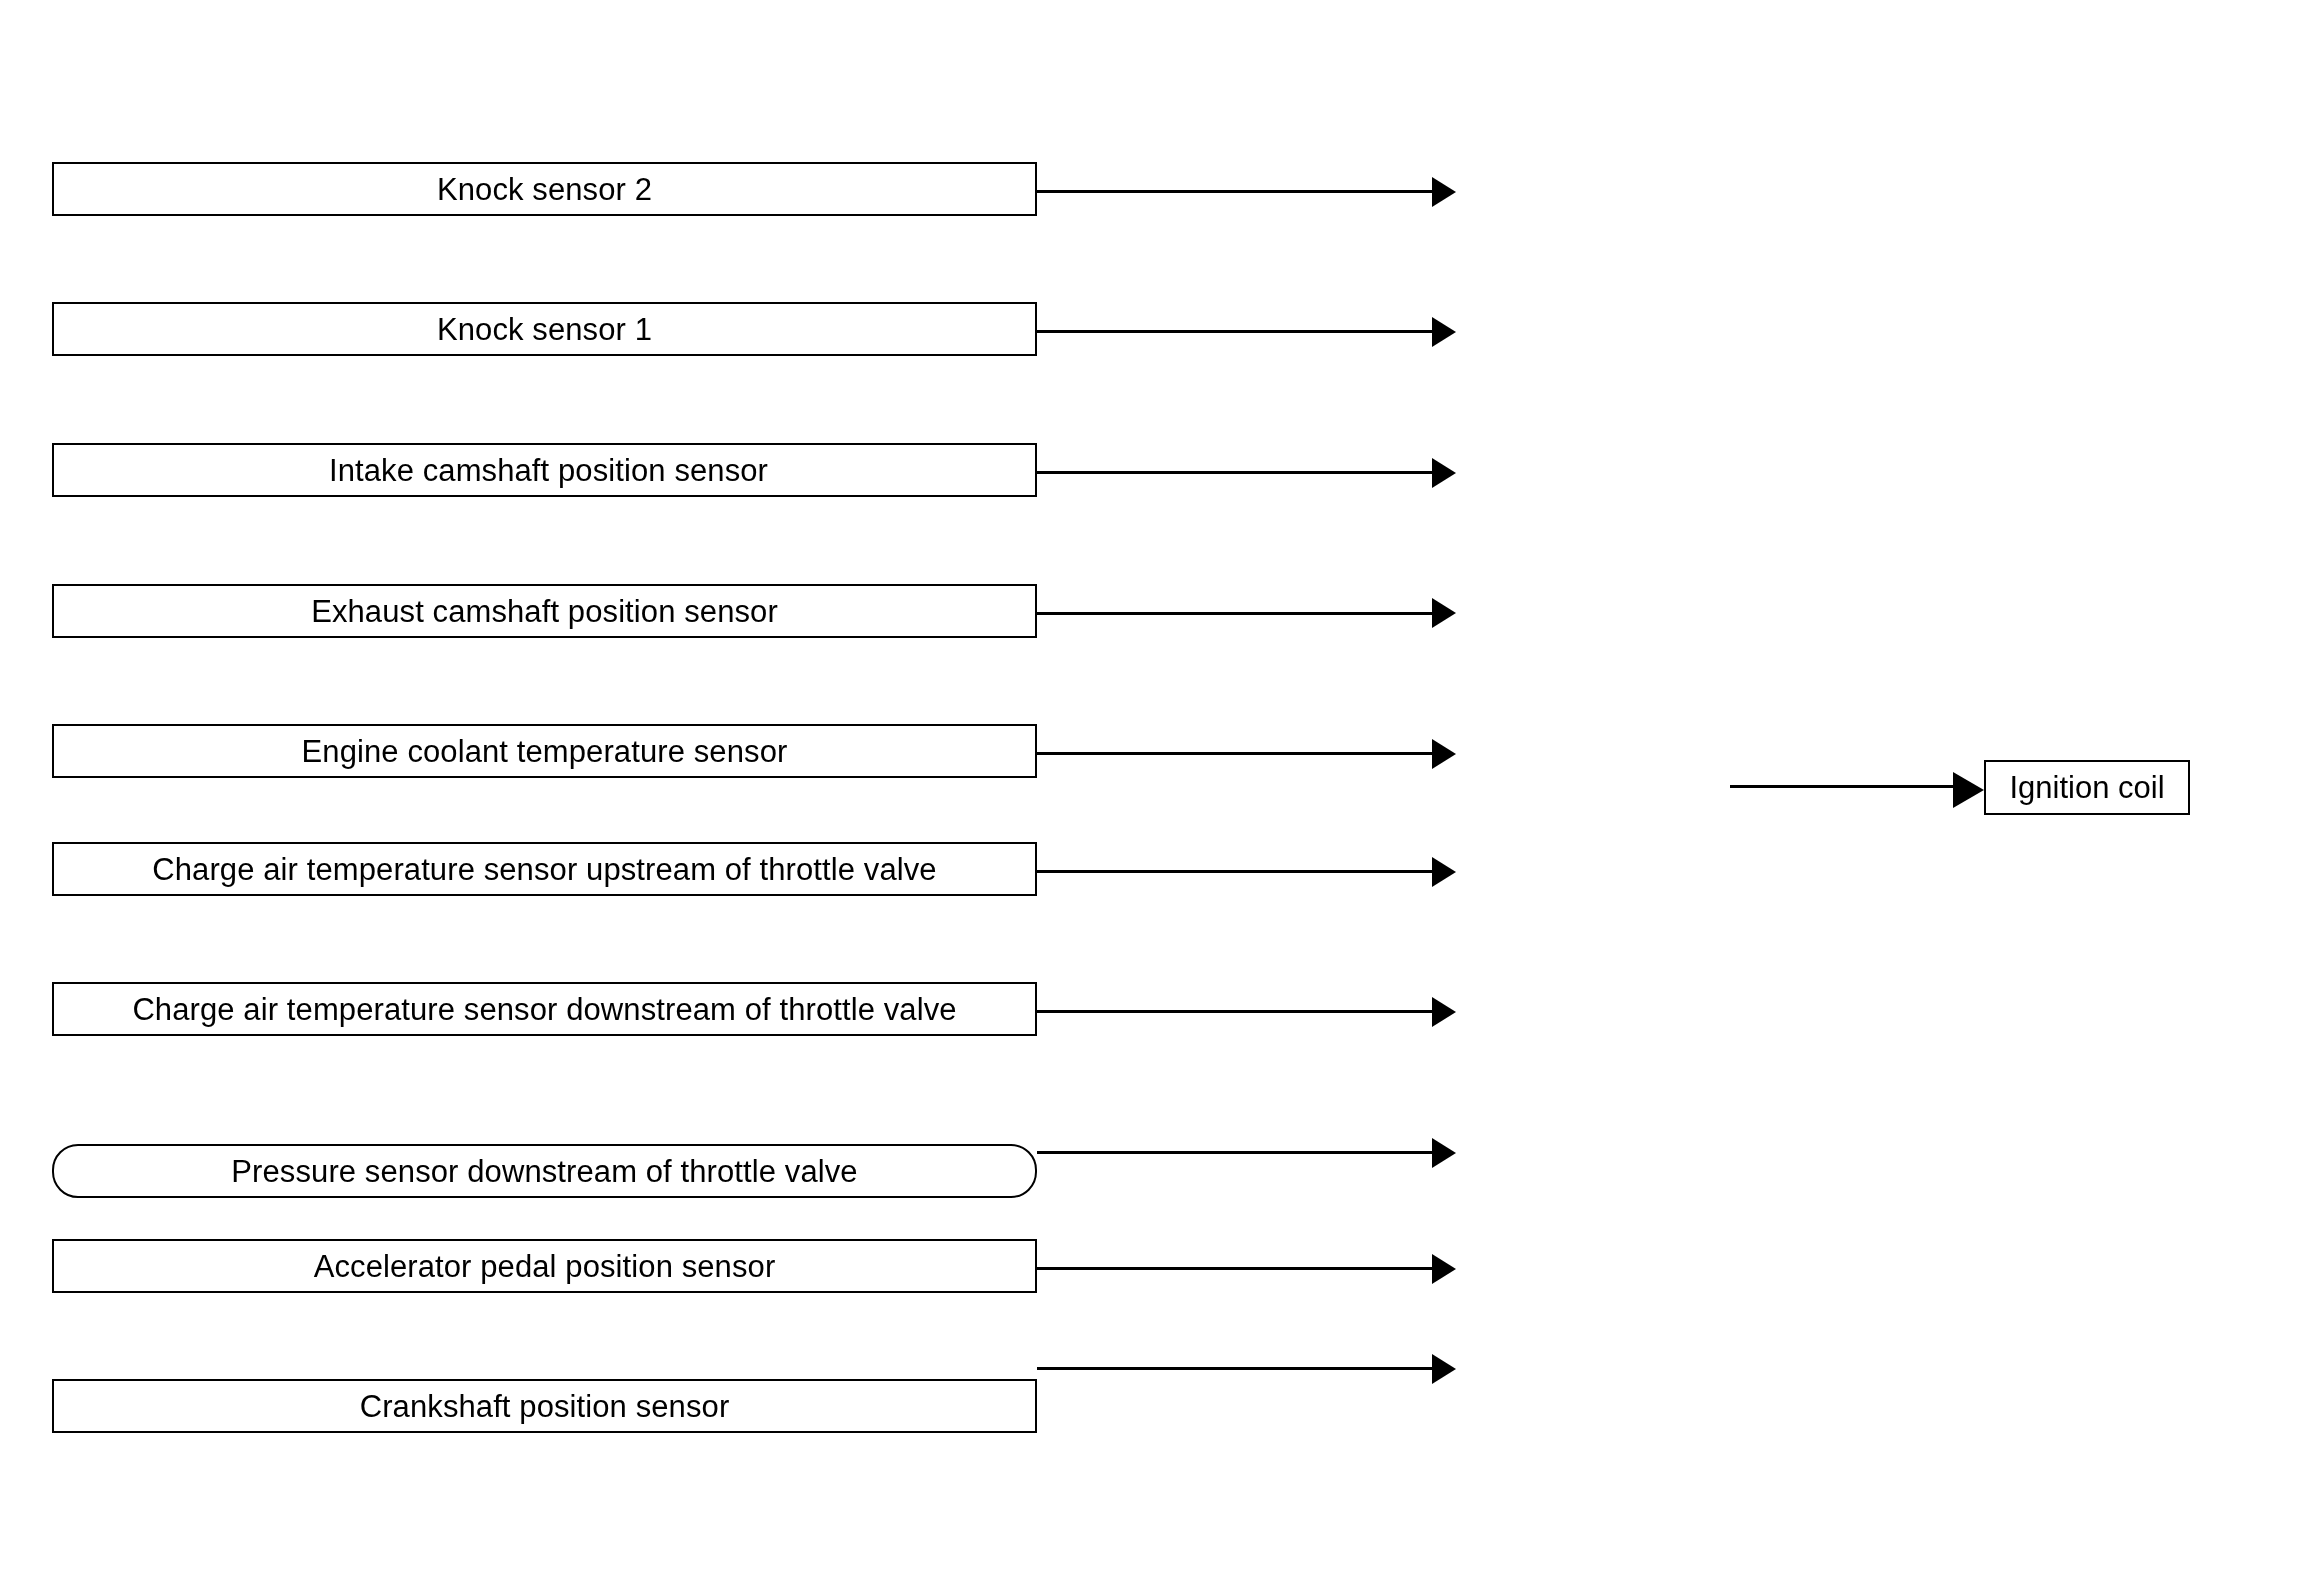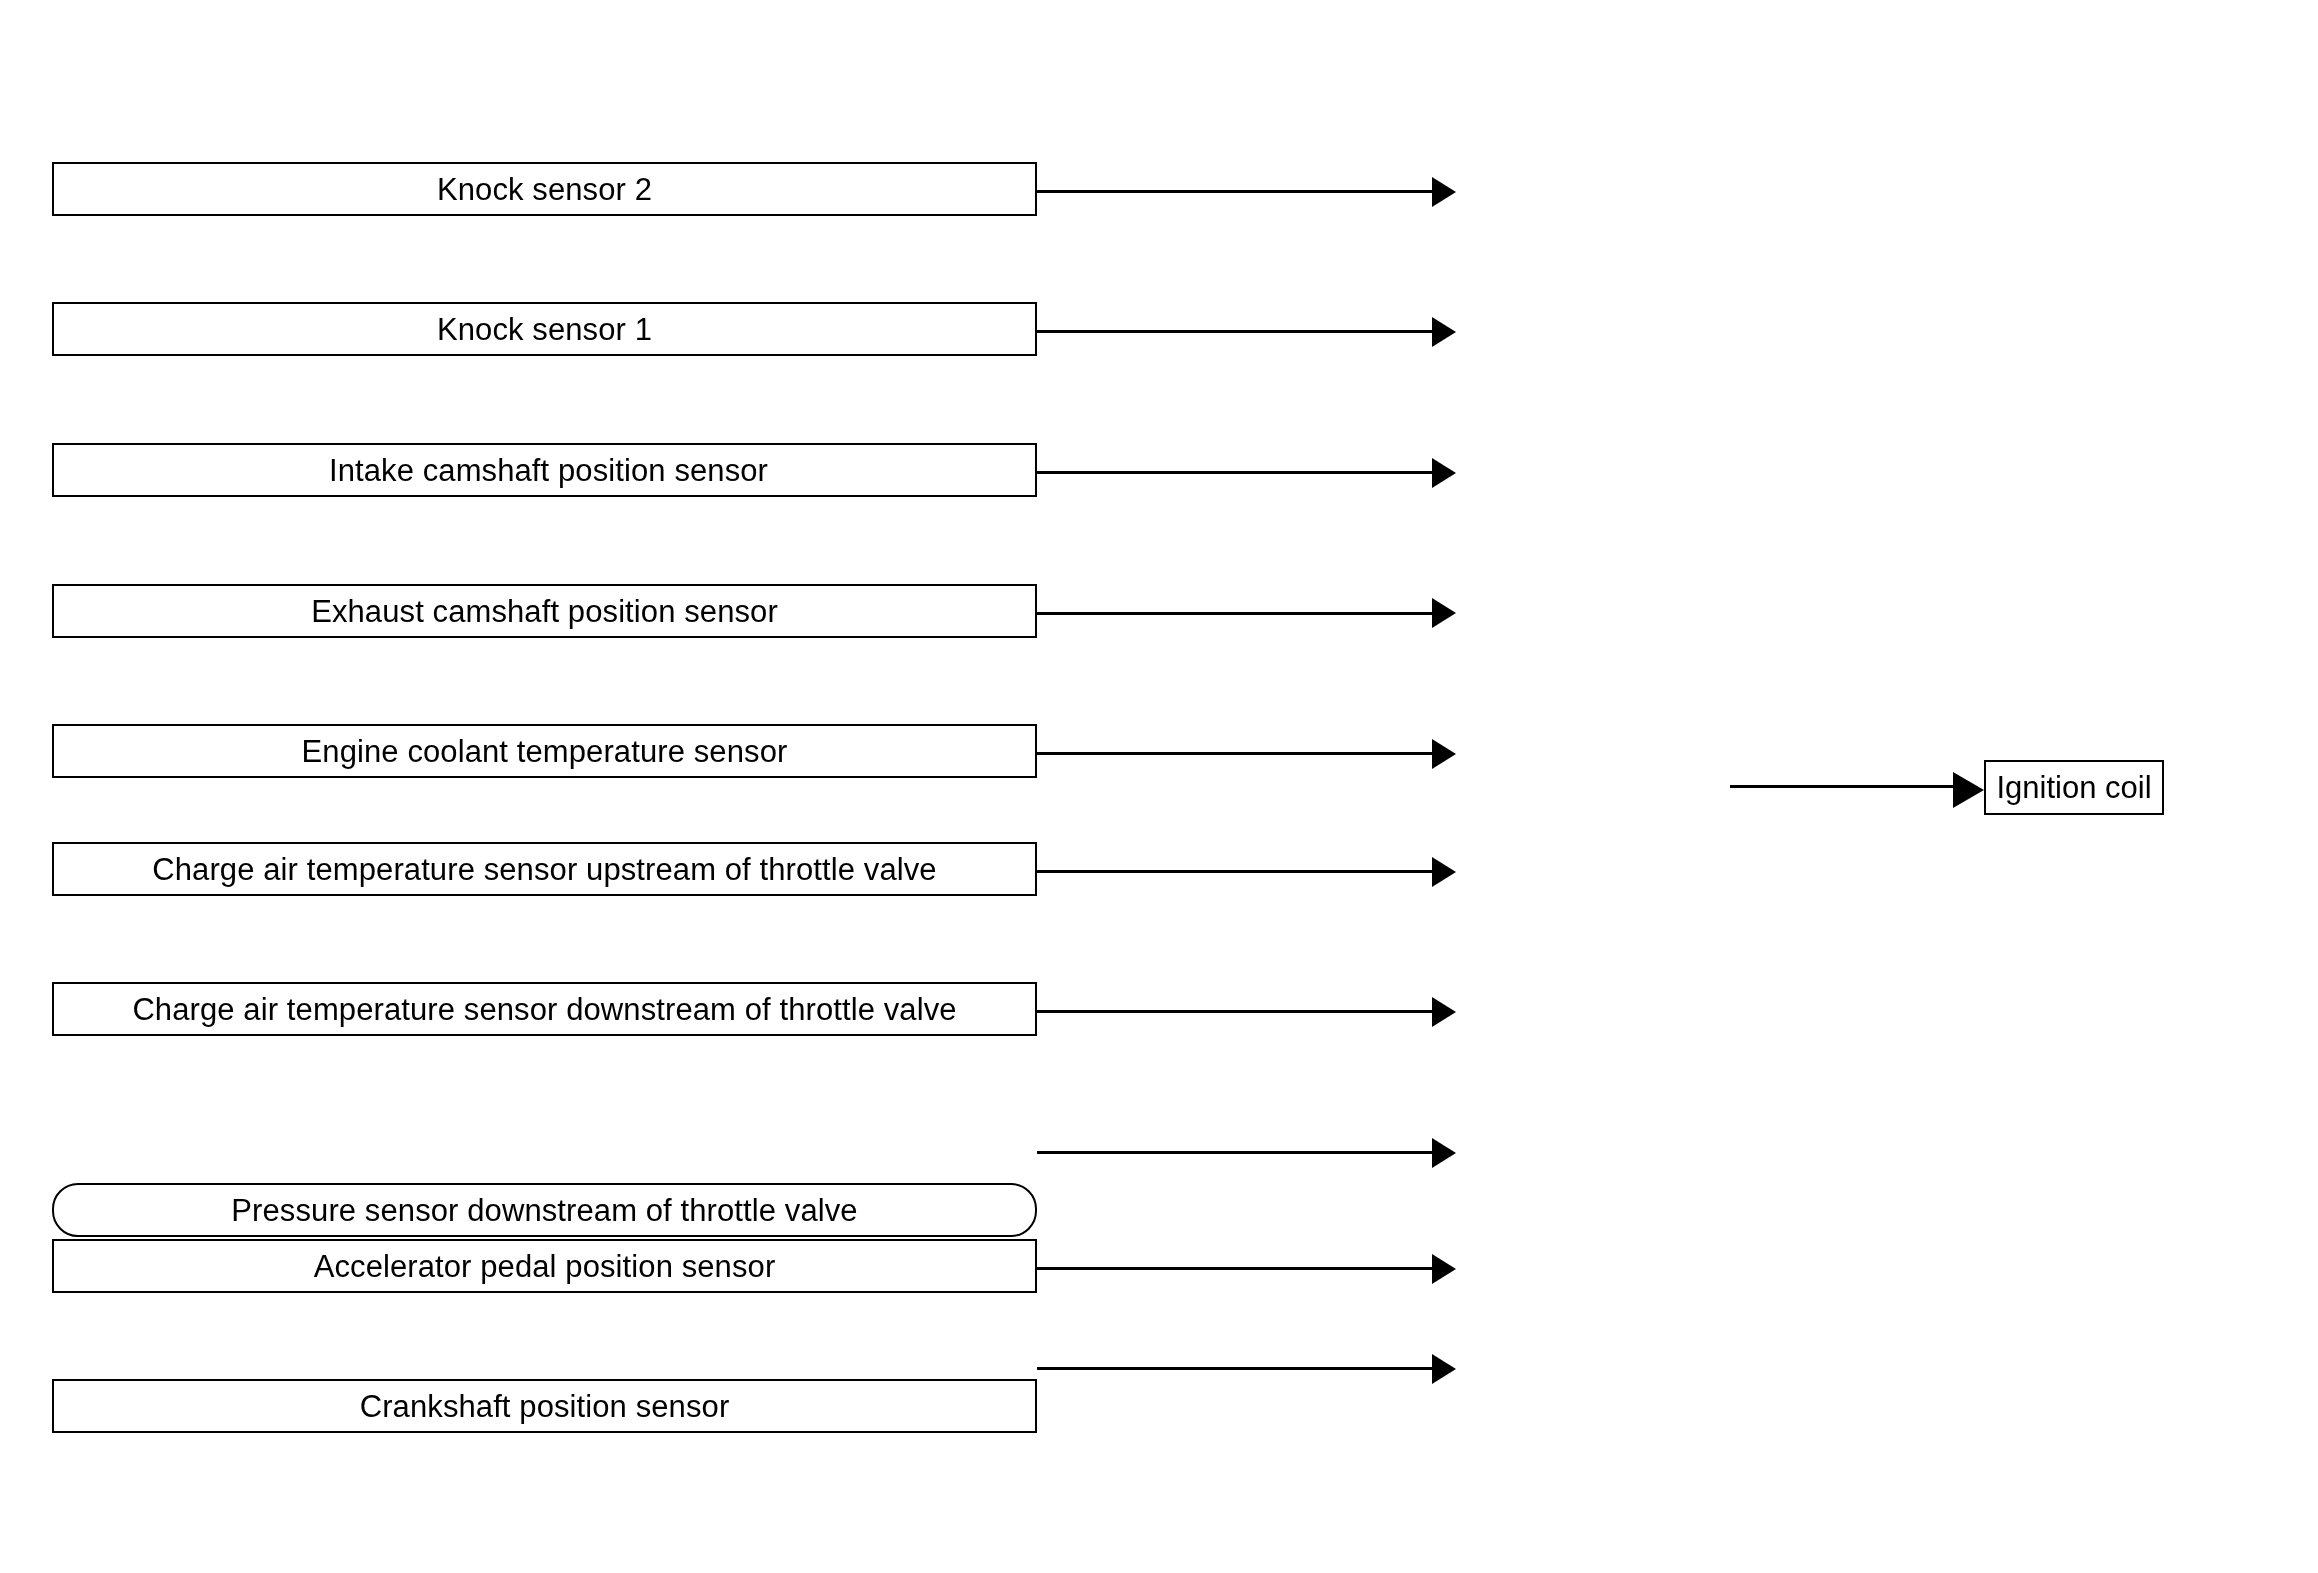--- a/index.html
+++ b/index.html
@@ -94,21 +94,21 @@
     width: 0;
     height: 0;
     border-left: 31px solid #000000;
     border-top: 18px solid transparent;
     border-bottom: 18px solid transparent;
   }
   #ignition-box {
     position: absolute;
     left: 1984px;
     top: 760px;
-    width: 180px;       
+    width: 206px;       
     height: 55px;
     box-sizing: border-box;
     border: 2.9px solid #000000;
     background: #ffffff;
     display: flex;
     align-items: center;
     justify-content: center;
   }
   #ignition-label {
     font-size: 31px;
@@ -151,21 +151,21 @@
       <div class="sensor-box" style="top: 842px;">
         <span class="sensor-label">Charge air temperature sensor upstream of throttle valve</span>
       </div>
       <div class="conn-line" style="top: 870px;"></div>
       <div class="conn-arrow" style="top: 857px;"></div>
       <div class="sensor-box" style="top: 982px;">
         <span class="sensor-label">Charge air temperature sensor downstream of throttle valve</span>
       </div>
       <div class="conn-line" style="top: 1010px;"></div>
       <div class="conn-arrow" style="top: 997px;"></div>
-      <div class="sensor-box" style="top: 1183px; border-radius: 26px;">
+      <div class="sensor-box" style="top: 1144px; border-radius: 26px;">
         <span class="sensor-label">Pressure sensor downstream of throttle valve</span>
       </div>
       <div class="conn-line" style="top: 1151px;"></div>
       <div class="conn-arrow" style="top: 1138px;"></div>
       <div class="sensor-box" style="top: 1239px;">
         <span class="sensor-label">Accelerator pedal position sensor</span>
       </div>
       <div class="conn-line" style="top: 1267px;"></div>
       <div class="conn-arrow" style="top: 1254px;"></div>
       <div class="sensor-box" style="top: 1379px;">

